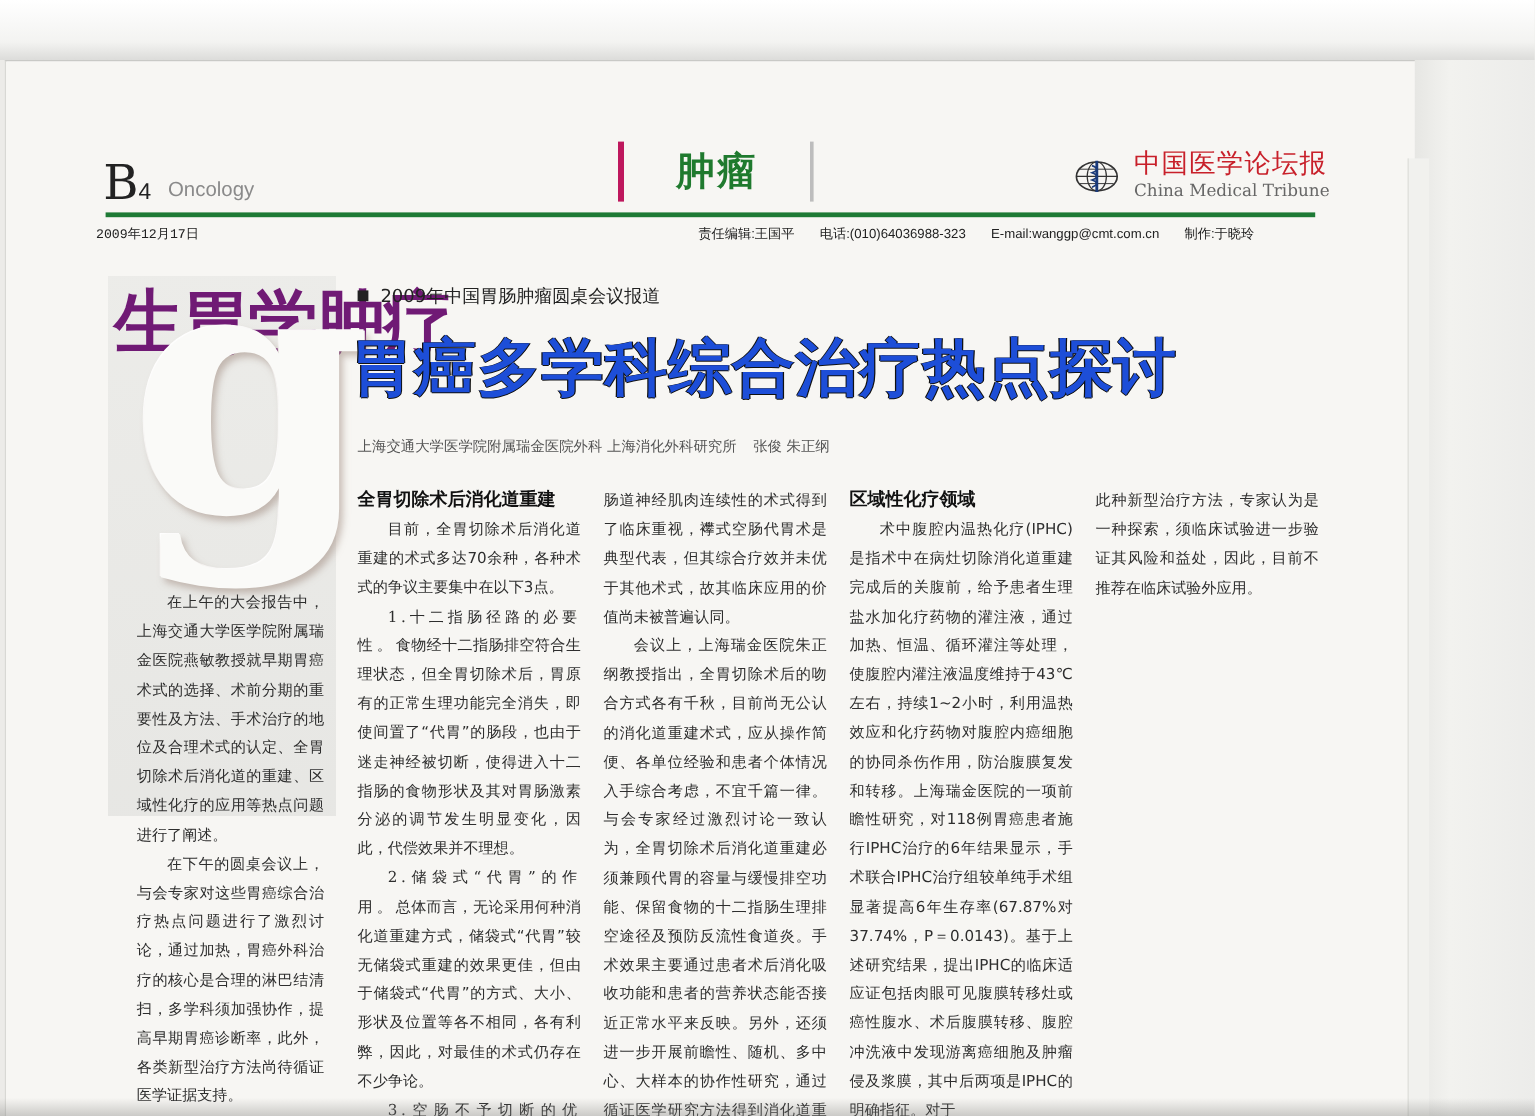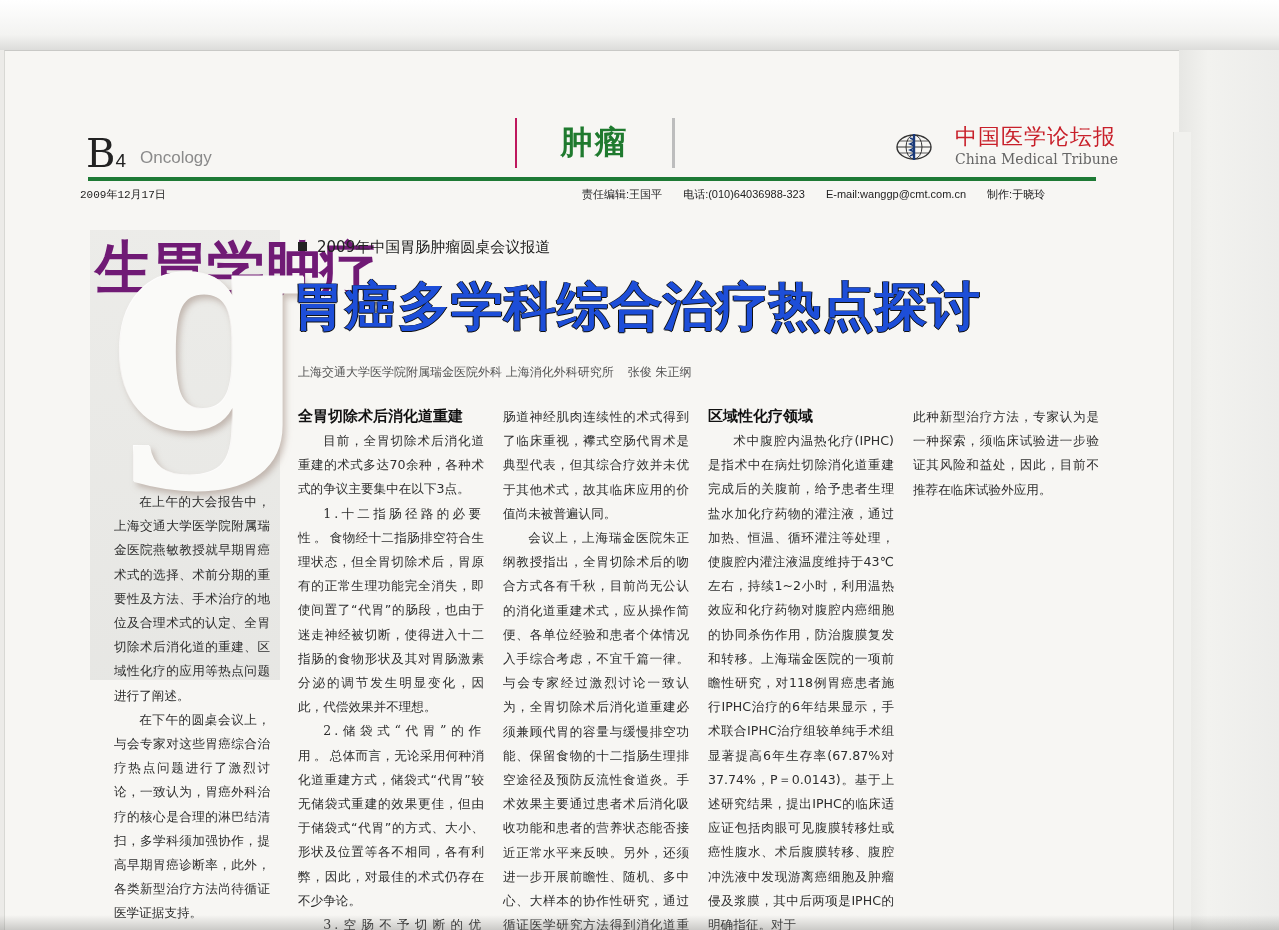--- a/index.html
+++ b/index.html
@@ -31,32 +31,32 @@
     position: absolute; left: 86px; top: 133px;
     font-family: "DejaVu Serif", serif; font-size: 40px; color: #222; line-height: 1;
   }
   .page-no .num { font-size: 19px; font-family: "Liberation Sans", sans-serif; }
   .section-en {
     position: absolute; left: 140px; top: 148px;
     font-family: "Liberation Sans", sans-serif; font-size: 17px; color: #8a8a8a;
   }
   .section-box {
     position: absolute; left: 515px; top: 118px; width: 155px; height: 50px;
-    border-left: 2px solid #be185d; border-right: 3px solid #bdbdbd;
+    border-left: 5px solid #be185d; border-right: 3px solid #bdbdbd;
     display: flex; align-items: center; justify-content: center;
   }
   .section-cn {
     font-family: "DejaVu Sans", sans-serif; font-weight: bold; font-size: 32px; color: #1f7a2e;
     letter-spacing: 2px;
   }
   .logo {
     position: absolute; left: 895px; top: 126px; display: flex; align-items: center;
   }
   .logo-globe { width: 38px; height: 30px; }
-  .logo-text { margin-left: 22px; }
+  .logo-text { margin-left: 12px; }
   .logo-cn {
     font-family: "DejaVu Serif", serif; color: #c8202a; font-size: 22px; line-height: 1; letter-spacing: 1px;
   }
   .logo-en {
     font-family: "DejaVu Serif", serif; color: #666; font-size: 14px; margin-top: 3px; text-align: center;
   }
   .green-rule {
     position: absolute; left: 88px; top: 177px; width: 1008px; height: 4px; background: #1e7a35;
   }
   .date {
@@ -165,21 +165,21 @@
 
 <div class="kicker"><span class="sq"></span><span>2009年中国胃肠肿瘤圆桌会议报道</span></div>
 <div class="headline">胃癌多学科综合治疗热点探讨</div>
 <div class="byline">
   <span>上海交通大学医学院附属瑞金医院外科 上海消化外科研究所</span>
   <span class="authors">张俊 朱正纲</span>
 </div>
 
 <div class="col col-1">
   <p>在上午的大会报告中，上海交通大学医学院附属瑞金医院燕敏教授就早期胃癌术式的选择、术前分期的重要性及方法、手术治疗的地位及合理术式的认定、全胃切除术后消化道的重建、区域性化疗的应用等热点问题进行了阐述。</p>
-  <p>在下午的圆桌会议上，与会专家对这些胃癌综合治疗热点问题进行了激烈讨论，一致认为，胃癌外科治疗的核心是合理的淋巴结清扫，多学科须加强协作，提高早期胃癌诊断率，此外，各类新型治疗方法尚待循证医学证据支持。</p>
+  <p>在下午的圆桌会议上，与会专家对这些胃癌综合治疗热点问题进行了激烈讨论，通过加热，胃癌外科治疗的核心是合理的淋巴结清扫，多学科须加强协作，提高早期胃癌诊断率，此外，各类新型治疗方法尚待循证医学证据支持。</p>
 </div>
 
 <div class="col col-2">
   <h3>全胃切除术后消化道重建</h3>
   <p>目前，全胃切除术后消化道重建的术式多达70余种，各种术式的争议主要集中在以下3点。</p>
   <p><span class="sub">1.十二指肠径路的必要性。</span><span>食物经十二指肠排空符合生理状态，但全胃切除术后，胃原有的正常生理功能完全消失，即使间置了“代胃”的肠段，也由于迷走神经被切断，使得进入十二指肠的食物形状及其对胃肠激素分泌的调节发生明显变化，因此，代偿效果并不理想。</span></p>
   <p><span class="sub">2.储袋式“代胃”的作用。</span><span>总体而言，无论采用何种消化道重建方式，储袋式“代胃”较无储袋式重建的效果更佳，但由于储袋式“代胃”的方式、大小、形状及位置等各不相同，各有利弊，因此，对最佳的术式仍存在不少争论。</span></p>
   <p><span class="sub">3.空肠不予切断的优点。</span></p>
 
 </div>

